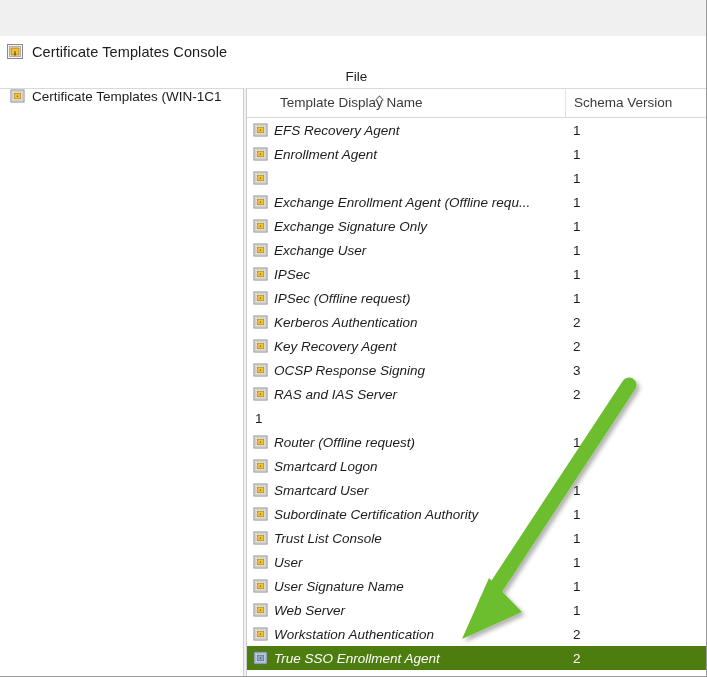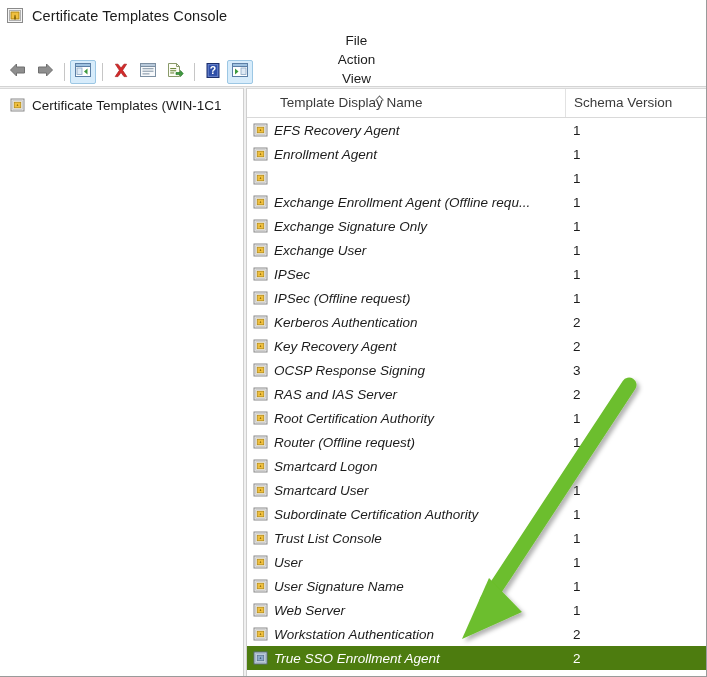--- a/index.html
+++ b/index.html
@@ -30,20 +30,21 @@
   }
 
   
   .titlebar {
     height: 31px;
     background: #ffffff;
     display: flex;
     align-items: center;
     padding-left: 6px;
     box-sizing: border-box;
+    margin-top: 36px;
   }
   .title-icon {
     width: 18px;
     height: 18px;
     flex: 0 0 18px;
     margin-right: 8px;
     position: relative;
   }
   .title-text {
     font-size: 14.5px;
@@ -118,21 +119,21 @@
     width: 243px;
     flex: 0 0 243px;
     background: #ffffff;
     border-top: 1px solid #d9d9d9;
     box-sizing: border-box;
     overflow: hidden;
     position: relative;
   }
   .tree-row {
     display: flex;
-    align-items: flex-end;
+    align-items: flex-start;
     height: 24px;
     padding-left: 10px;
     box-sizing: border-box;
     white-space: nowrap;
     overflow: hidden;
   }
   .tree-row .tree-label {
     font-size: 13.5px;
     color: #1c1c1c;
     margin-left: 7px;
@@ -517,29 +518,20 @@
                   <rect x="1" y="1" width="13" height="12" fill="#f4f4f4" stroke="#8a8a8a" stroke-width="1"></rect>
                   <rect x="2.8" y="2.8" width="9.4" height="8.4" fill="#ffffff" stroke="#b5b5b5" stroke-width="0.8"></rect>
                   <rect x="4.2" y="4.2" width="6.6" height="5.6" fill="#f0c040" stroke="#b08510" stroke-width="0.8"></rect>
                   <path d="M7.5 6 L8.4 7.8 L6.6 7.8 Z" fill="#7a5a00"></path>
                 </svg></span>
               <span class="lbl">RAS and IAS Server</span>
             </div>
             <div class="cell-ver">2</div>
           </div>
           <div class="lv-row">
-            <div class="cell-name">
-              <span class="tpl-icon"><svg width="15" height="15" viewBox="0 0 15 15">
-                  <rect x="1" y="1" width="13" height="12" fill="#f4f4f4" stroke="#8a8a8a" stroke-width="1"></rect>
-                  <rect x="2.8" y="2.8" width="9.4" height="8.4" fill="#ffffff" stroke="#b5b5b5" stroke-width="0.8"></rect>
-                  <rect x="4.2" y="4.2" width="6.6" height="5.6" fill="#f0c040" stroke="#b08510" stroke-width="0.8"></rect>
-                  <path d="M7.5 6 L8.4 7.8 L6.6 7.8 Z" fill="#7a5a00"></path>
-                </svg></span>
-              <span class="lbl">Root Certification Authority</span>
-            </div>
             <div class="cell-ver">1</div>
           </div>
           <div class="lv-row">
             <div class="cell-name">
               <span class="tpl-icon"><svg width="15" height="15" viewBox="0 0 15 15">
                   <rect x="1" y="1" width="13" height="12" fill="#f4f4f4" stroke="#8a8a8a" stroke-width="1"></rect>
                   <rect x="2.8" y="2.8" width="9.4" height="8.4" fill="#ffffff" stroke="#b5b5b5" stroke-width="0.8"></rect>
                   <rect x="4.2" y="4.2" width="6.6" height="5.6" fill="#f0c040" stroke="#b08510" stroke-width="0.8"></rect>
                   <path d="M7.5 6 L8.4 7.8 L6.6 7.8 Z" fill="#7a5a00"></path>
                 </svg></span>

